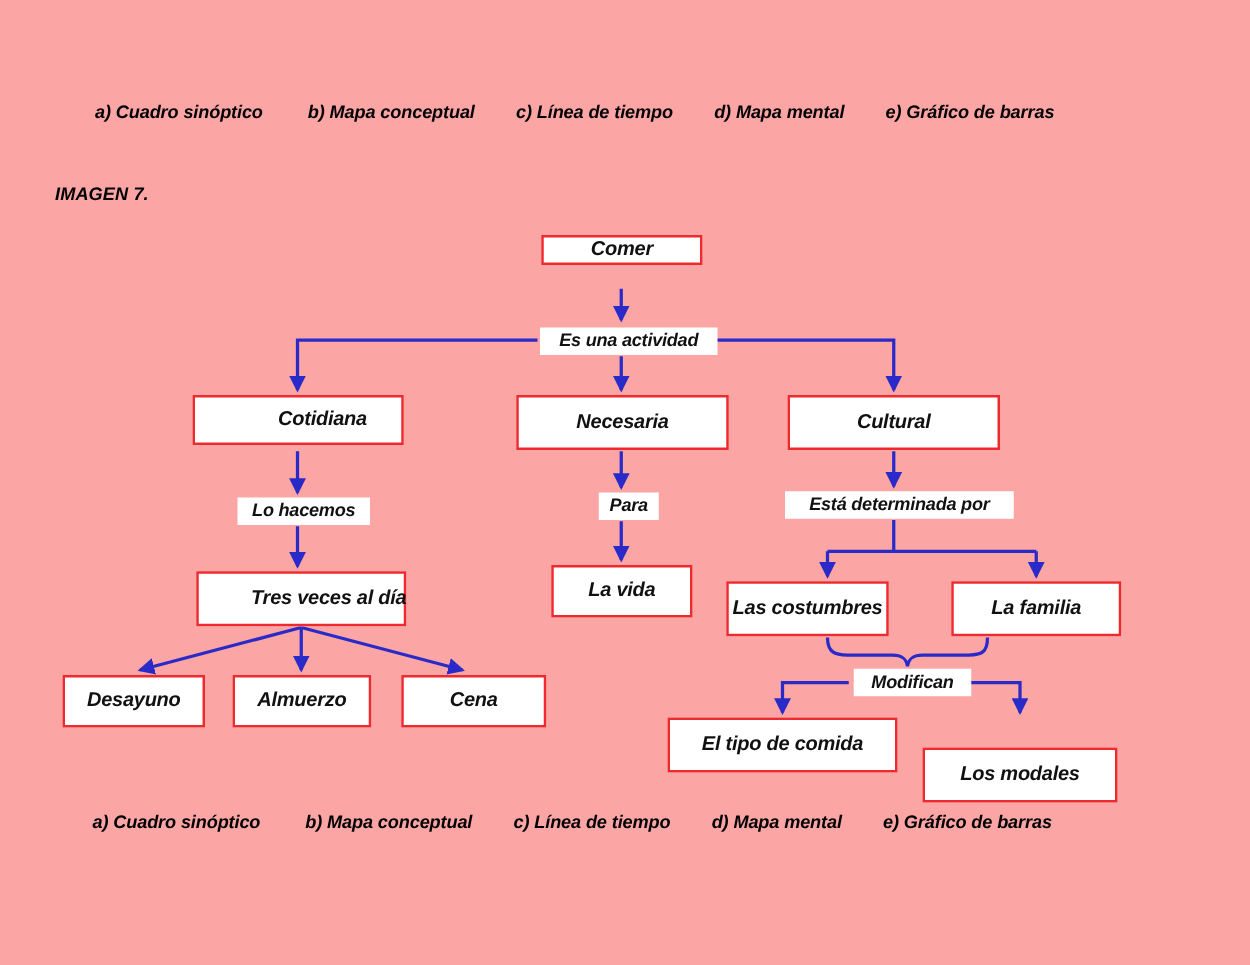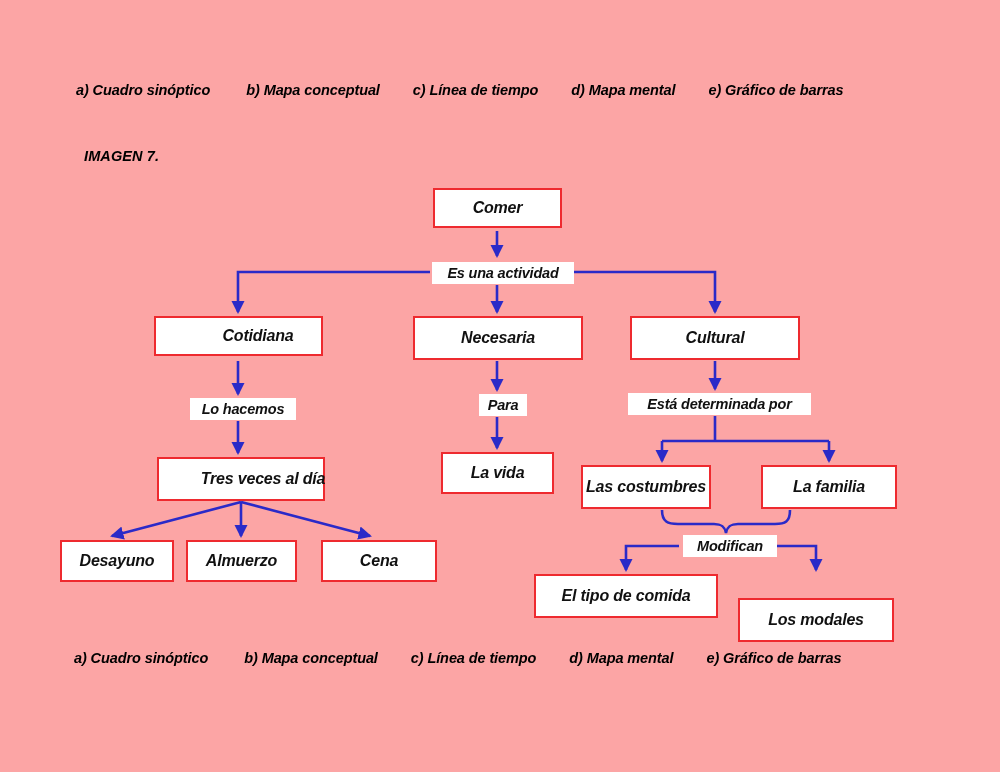--- a/index.html
+++ b/index.html
@@ -54,21 +54,20 @@
   #options-bottom .opt:nth-child(4) { margin-right: 33px; }
 
   
   #imagen-label {
     position: absolute;
     left: 44px;
     top: 148px;
     font-size: 14.5px;
     font-weight: bold;
     letter-spacing: 0.1px;
-    margin-left: 40px;
   }
 
   
   #diagram {
     position: absolute;
     left: 0;
     top: 0;
     width: 1000px;
     height: 772px;
   }
@@ -178,37 +177,37 @@
                  L 775 524
                  C 785 524, 790 522, 790 510"></path>
       </g>
 
       <g stroke="#2a2ac8" stroke-width="2.6" fill="none" marker-end="url(#arrow)">
         <path d="M 679 546 L 626 546 L 626 570"></path>
         <path d="M 773 546 L 816 546 L 816 570"></path>
       </g>
     </svg>
 
-    <div class="node" style="left:433px; top:188px; width:129px; height:40px;">Comer</div>
+    <div class="node" style="left:433px; top:188px; width:129px; height:24px;">Comer</div>
 
     <div class="node" style="left:154px; top:316px; width:169px; height:40px;padding-left:39px;">Cotidiana</div>
 
     <div class="node" style="left:413px; top:316px; width:170px; height:44px;">Necesaria</div>
 
     <div class="node" style="left:630px; top:316px; width:170px; height:44px;">Cultural</div>
 
     <div class="node" style="left:157px; top:457px; width:168px; height:44px;padding-left:44px;">Tres veces al día</div>
 
     <div class="node" style="left:441px; top:452px; width:113px; height:42px;">La vida</div>
 
     <div class="node" style="left:581px; top:465px; width:130px; height:44px;">Las costumbres</div>
 
     <div class="node" style="left:761px; top:465px; width:136px; height:44px;">La familia</div>
 
-    <div class="node" style="left:60px; top:540px; width:114px; height:42px;">Desayuno</div>
+    <div class="node" style="left:50px; top:540px; width:114px; height:42px;">Desayuno</div>
 
     <div class="node" style="left:186px; top:540px; width:111px; height:42px;">Almuerzo</div>
 
     <div class="node" style="left:321px; top:540px; width:116px; height:42px;">Cena</div>
 
     <div class="node" style="left:534px; top:574px; width:184px; height:44px;">El tipo de comida</div>
 
     <div class="node" style="left:738px; top:574px; width:156px; height:44px;margin-top:24px;">Los modales</div>
 
     <div class="edge-label" style="left:432px; top:262px; width:134px; height:22px;">Es una actividad</div>

